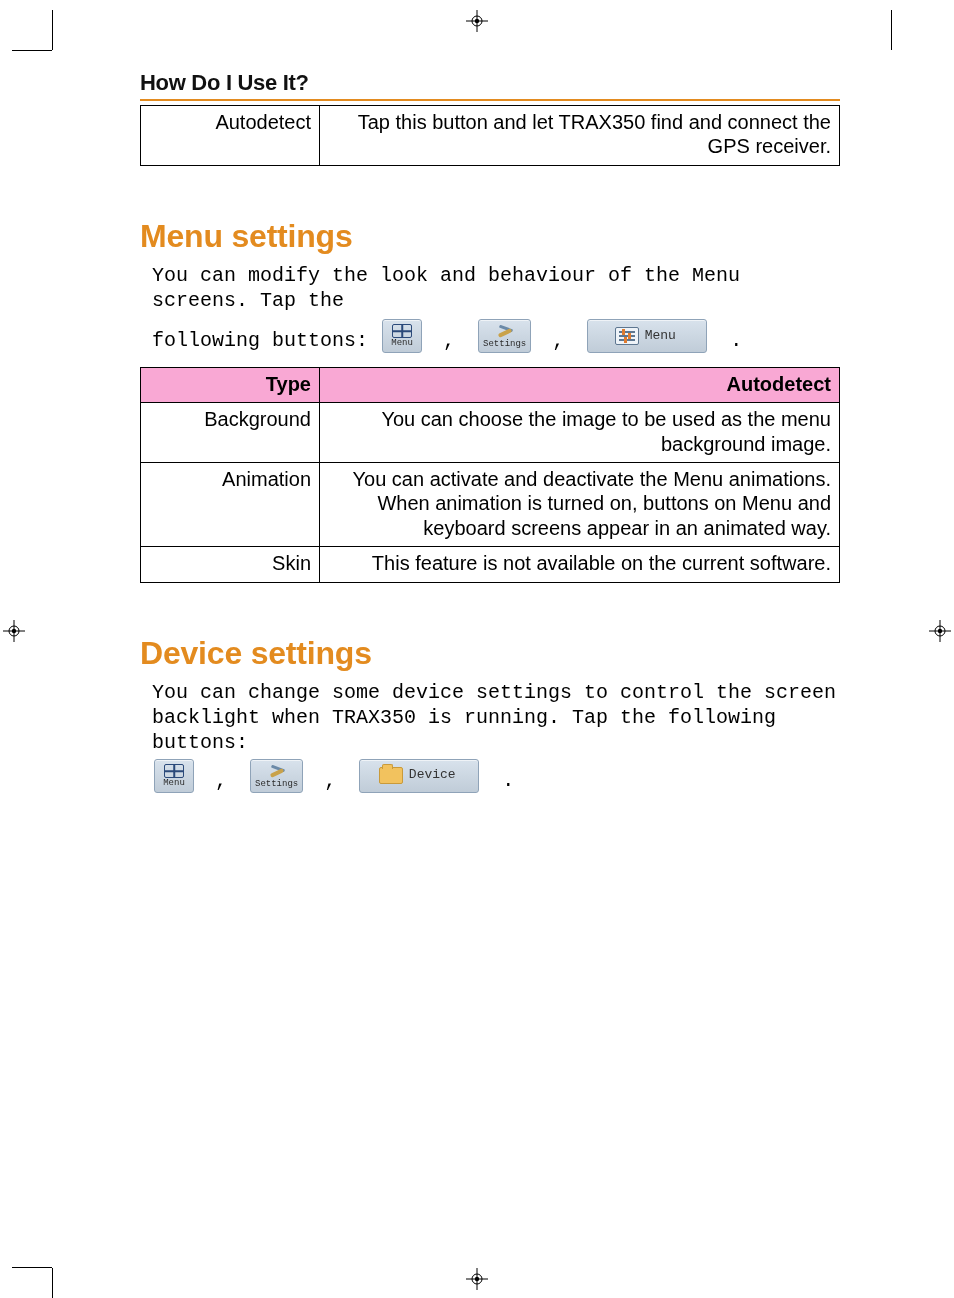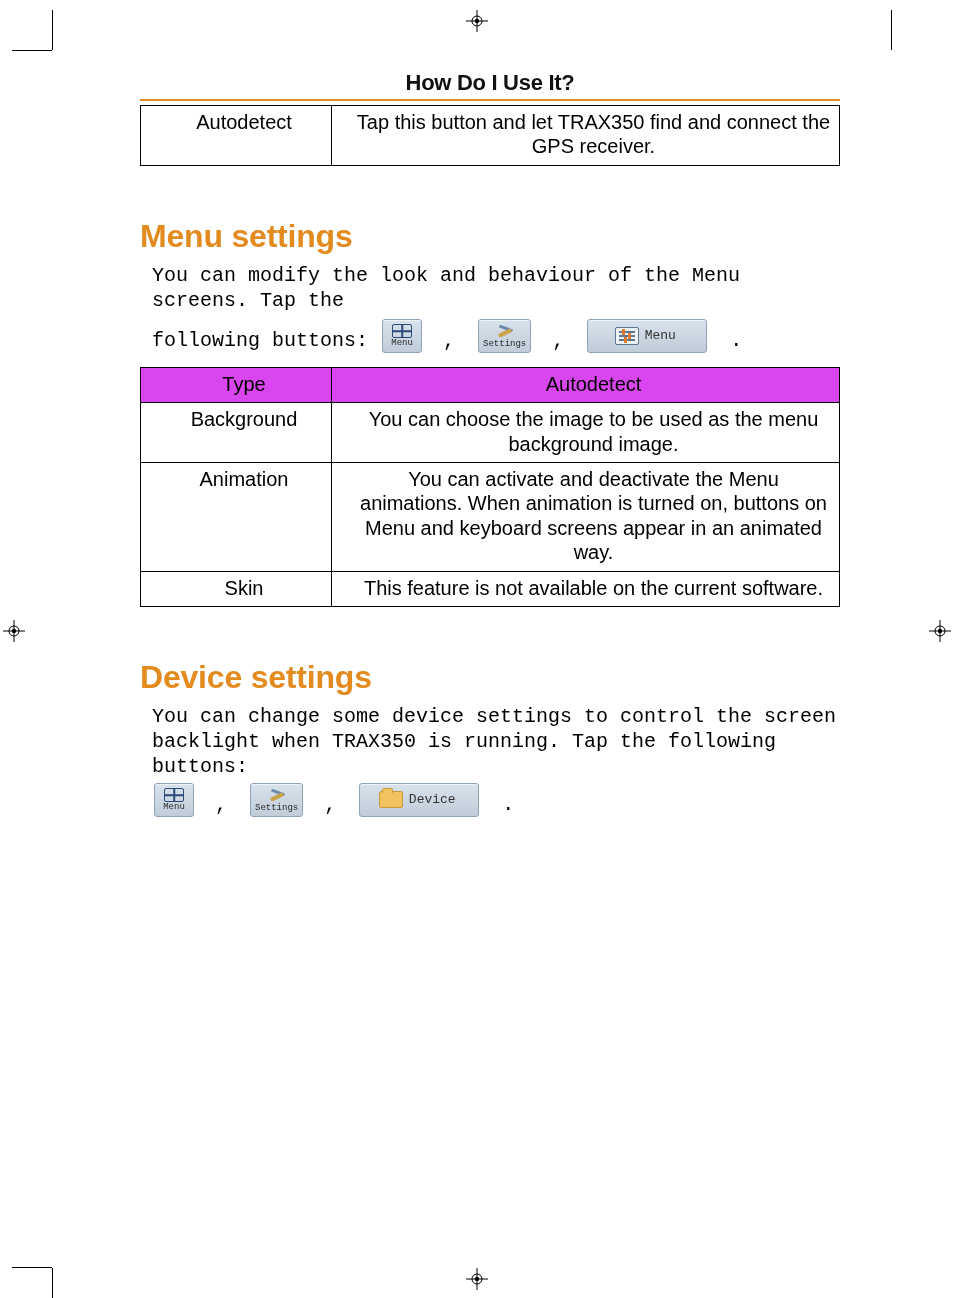--- a/index.html
+++ b/index.html
@@ -30,48 +30,48 @@
 
   .page {
     position: absolute;
     top: 70px;
     left: 140px;
     width: 700px;
     height: 1130px;
     box-sizing: border-box;
   }
   .section-header {
-    text-align: center;
+    text-align: left;
     font-family: "Arial Narrow", Arial, sans-serif;
     font-weight: bold;
     font-size: 22px;
     letter-spacing: -0.3px;
     color: #111;
     margin-bottom: 3px;
   }
   .top-rule {
     border: none;
     border-top: 2px solid #e38b1f;
     margin: 0 0 4px 0;
   }
   table.box {
     width: 100%;
     border-collapse: collapse;
     font-size: 20px;
     line-height: 1.22;
   }
   table.box td, table.box th {
     border: 1.5px solid #000;
-    padding: 4px 8px 6px 24px;
+    padding: 4px 8px 6px 12px;
     vertical-align: top;
-    text-align: center;
+    text-align: right;
   }
   table.box th {
-    font-weight: normal;
-    background: #d946ef;
+    font-weight: bold;
+    background: #f9a8d4;
   }
   .col-type { width: 158px; }
   h2.sect {
     color: #e38b1f;
     font-size: 32px;
     font-weight: bold;
     margin: 52px 0 8px 0;
     letter-spacing: -0.2px;
   }
   p.body {

